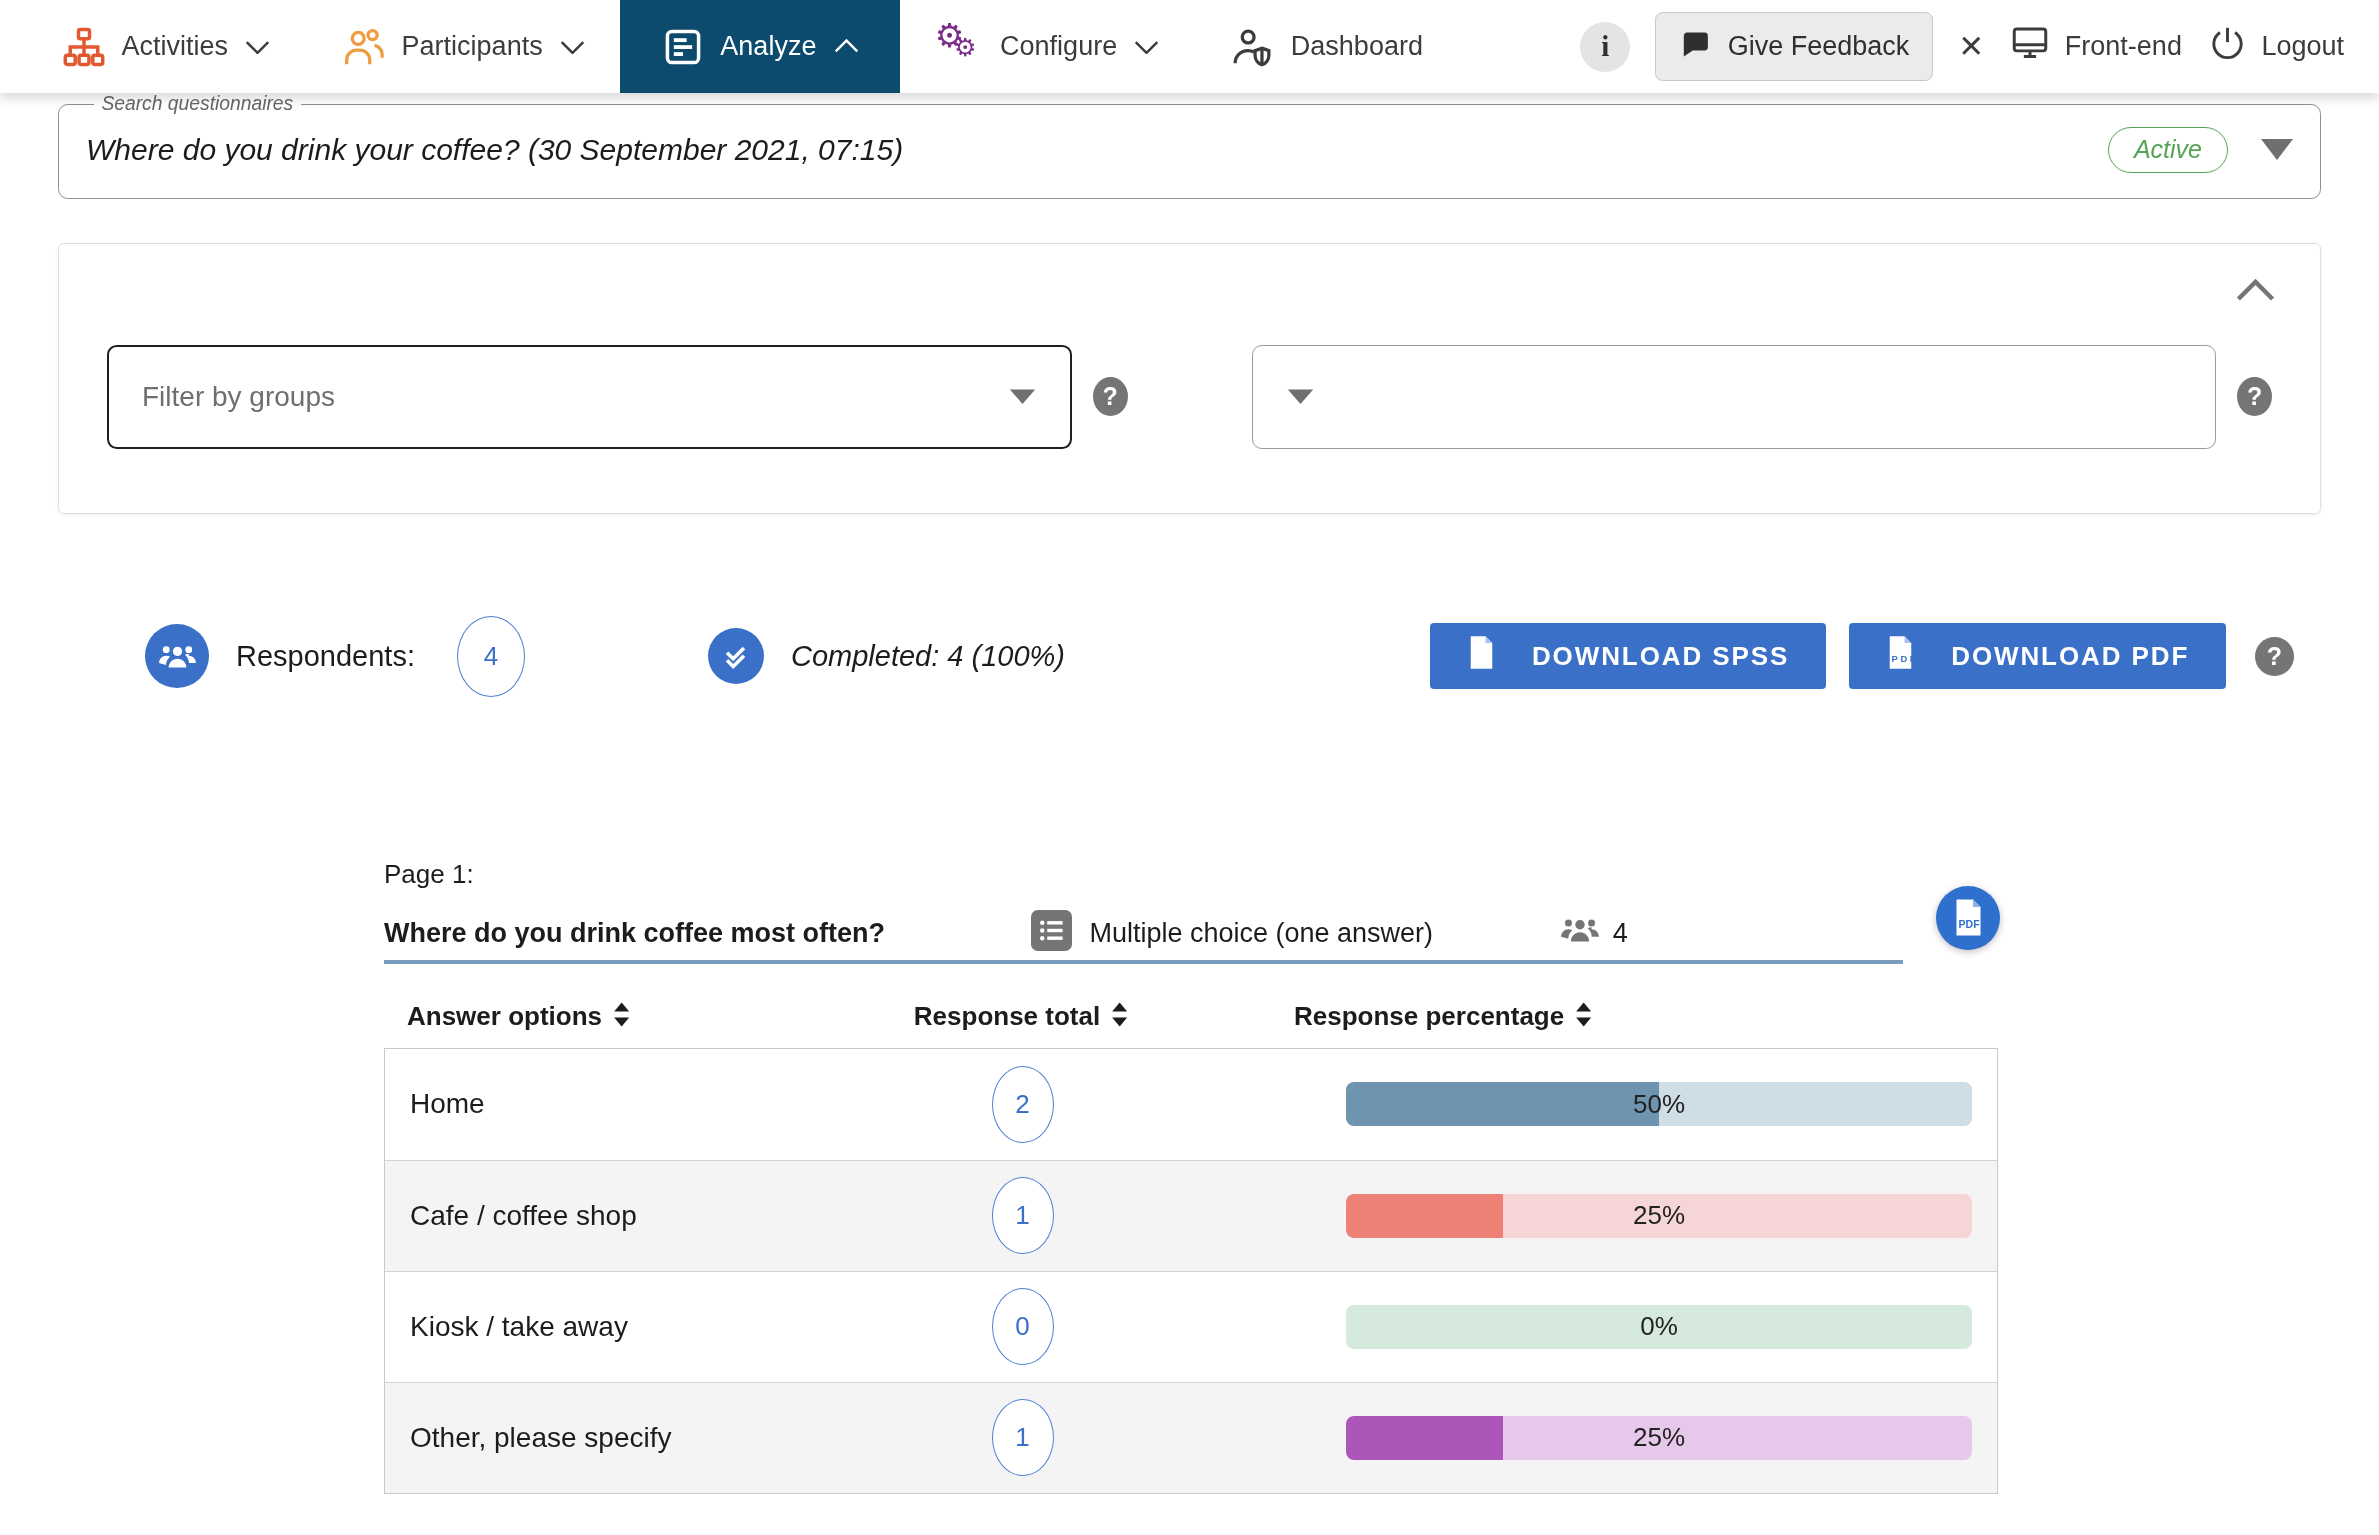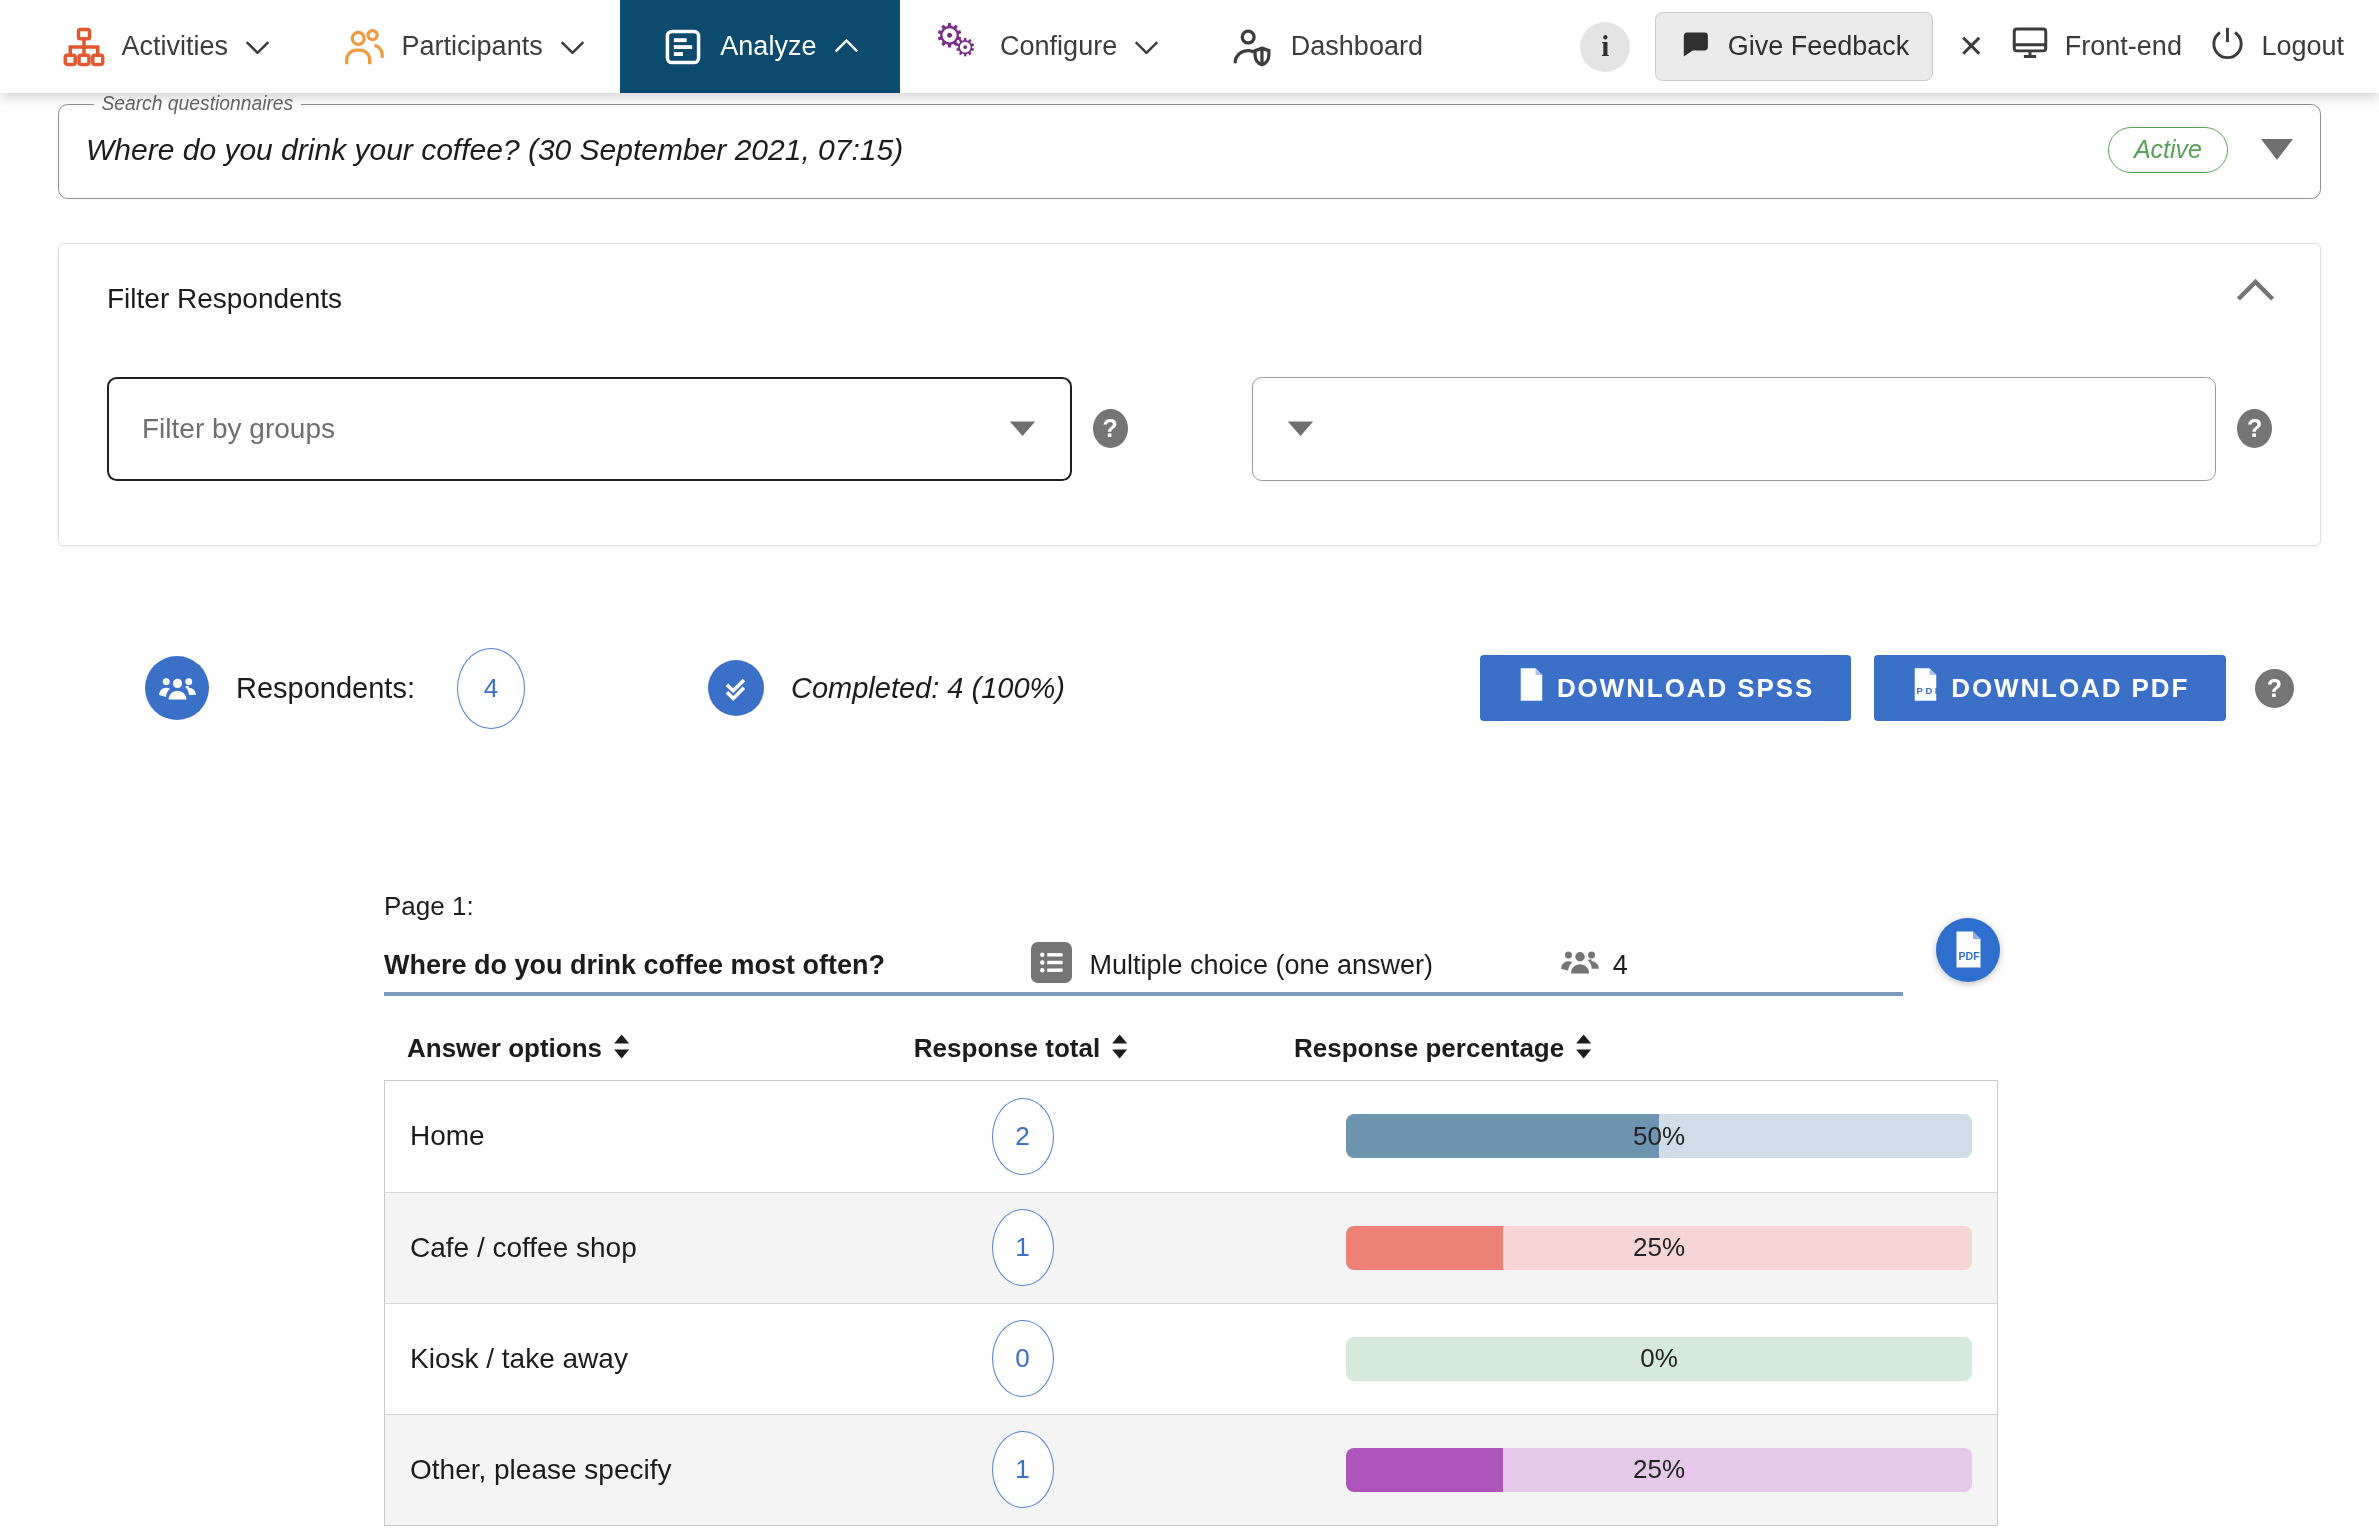--- a/index.html
+++ b/index.html
@@ -39,21 +39,21 @@
   .help-q { width:39px; height:39px; border-radius:50%; background:#757575; color:#fff; font-size:25px; font-weight:bold; display:flex; align-items:center; justify-content:center; margin-left:21px; cursor:pointer; }
   .gap-users { margin-left:124px; }
 
   
   .stats-row { display:flex; align-items:center; margin-top:102px; padding-left:87px; }
   .icon-circle { width:64px; height:64px; border-radius:50%; background:#3a70c8; display:flex; align-items:center; justify-content:center; flex:none; }
   .stats-label { font-size:29px; margin-left:27px; }
   .count-badge { width:68px; height:81px; border:1.9px solid #4f82d2; border-radius:50%; color:#3a70c8; font-size:26px; display:flex; align-items:center; justify-content:center; margin-left:42px; }
   .completed-wrap { display:flex; align-items:center; margin-left:183px;font-style:italic; }
   .btns { margin-left:auto; display:flex; align-items:center; gap:23px; margin-right:27px; }
-  .blue-btn { height:66px; background:#3a70c8; border:none; border-radius:4px; color:#fff; font-family:"Liberation Sans", sans-serif; font-size:26px; font-weight:bold; letter-spacing:1.9px; display:flex; align-items:center; gap:11px; padding:0 37px; cursor:pointer; }
+  .blue-btn { height:66px; background:#3a70c8; border:none; border-radius:4px; color:#fff; font-family:"Liberation Sans", sans-serif; font-size:26px; font-weight:bold; letter-spacing:1.9px; display:flex; align-items:center; gap:36px; padding:0 37px; cursor:pointer; }
 
   
   .question-section { position:relative; margin-top:162px; }
   .q-inner { margin-left:326px; }
   .page-label { font-size:26px; color:#1c1c1c; }
   .q-header { display:flex; align-items:center; margin-top:19.3px; padding-bottom:2px; }
   .q-title { font-size:27px; font-weight:bold; width:502px; }
   .q-type { display:flex; align-items:center; gap:17.4px; margin-left:145px; font-size:27px; color:#1c1c1c; }
   .q-count { display:flex; align-items:center; gap:11.6px; margin-left:126px; font-size:27px; }
   .q-underline { height:3.9px; background:#7a9cbe; width:1519px; }
@@ -199,21 +199,20 @@
   <fieldset class="search">
     <legend>Search questionnaires</legend>
     <div class="search-row">
       <div class="search-value">Where do you drink your coffee? (30 September 2021, 07:15)</div>
       <div class="status-pill">Active</div>
       <div class="dd-tri"></div>
     </div>
   </fieldset>
 
   <section class="filter-card">
-    <div class="filter-title">Filter Respondents</div>
     <div class="collapse-btn">
       <svg width="41" height="27" viewBox="0 0 24 14" fill="none" stroke="#757575" stroke-width="2.6">
           <polyline points="2,12 12,2 22,12"></polyline>
         </svg>
     </div>
     <div class="filter-row">
       <div class="select-box strong">
         <span class="select-placeholder">Filter by groups</span>
         <svg width="29" height="19.3" viewBox="0 0 16 10">
             <polygon points="1,1 15,1 8,9" fill="#6f6f6f"></polygon>

